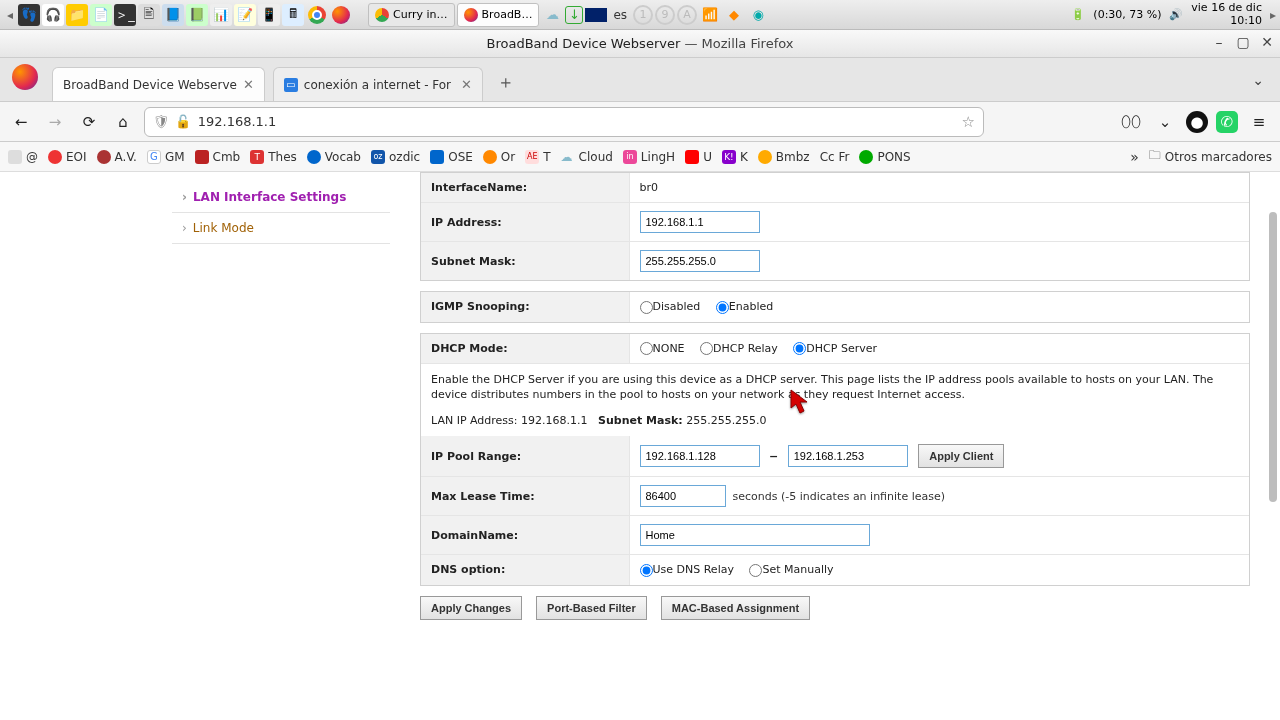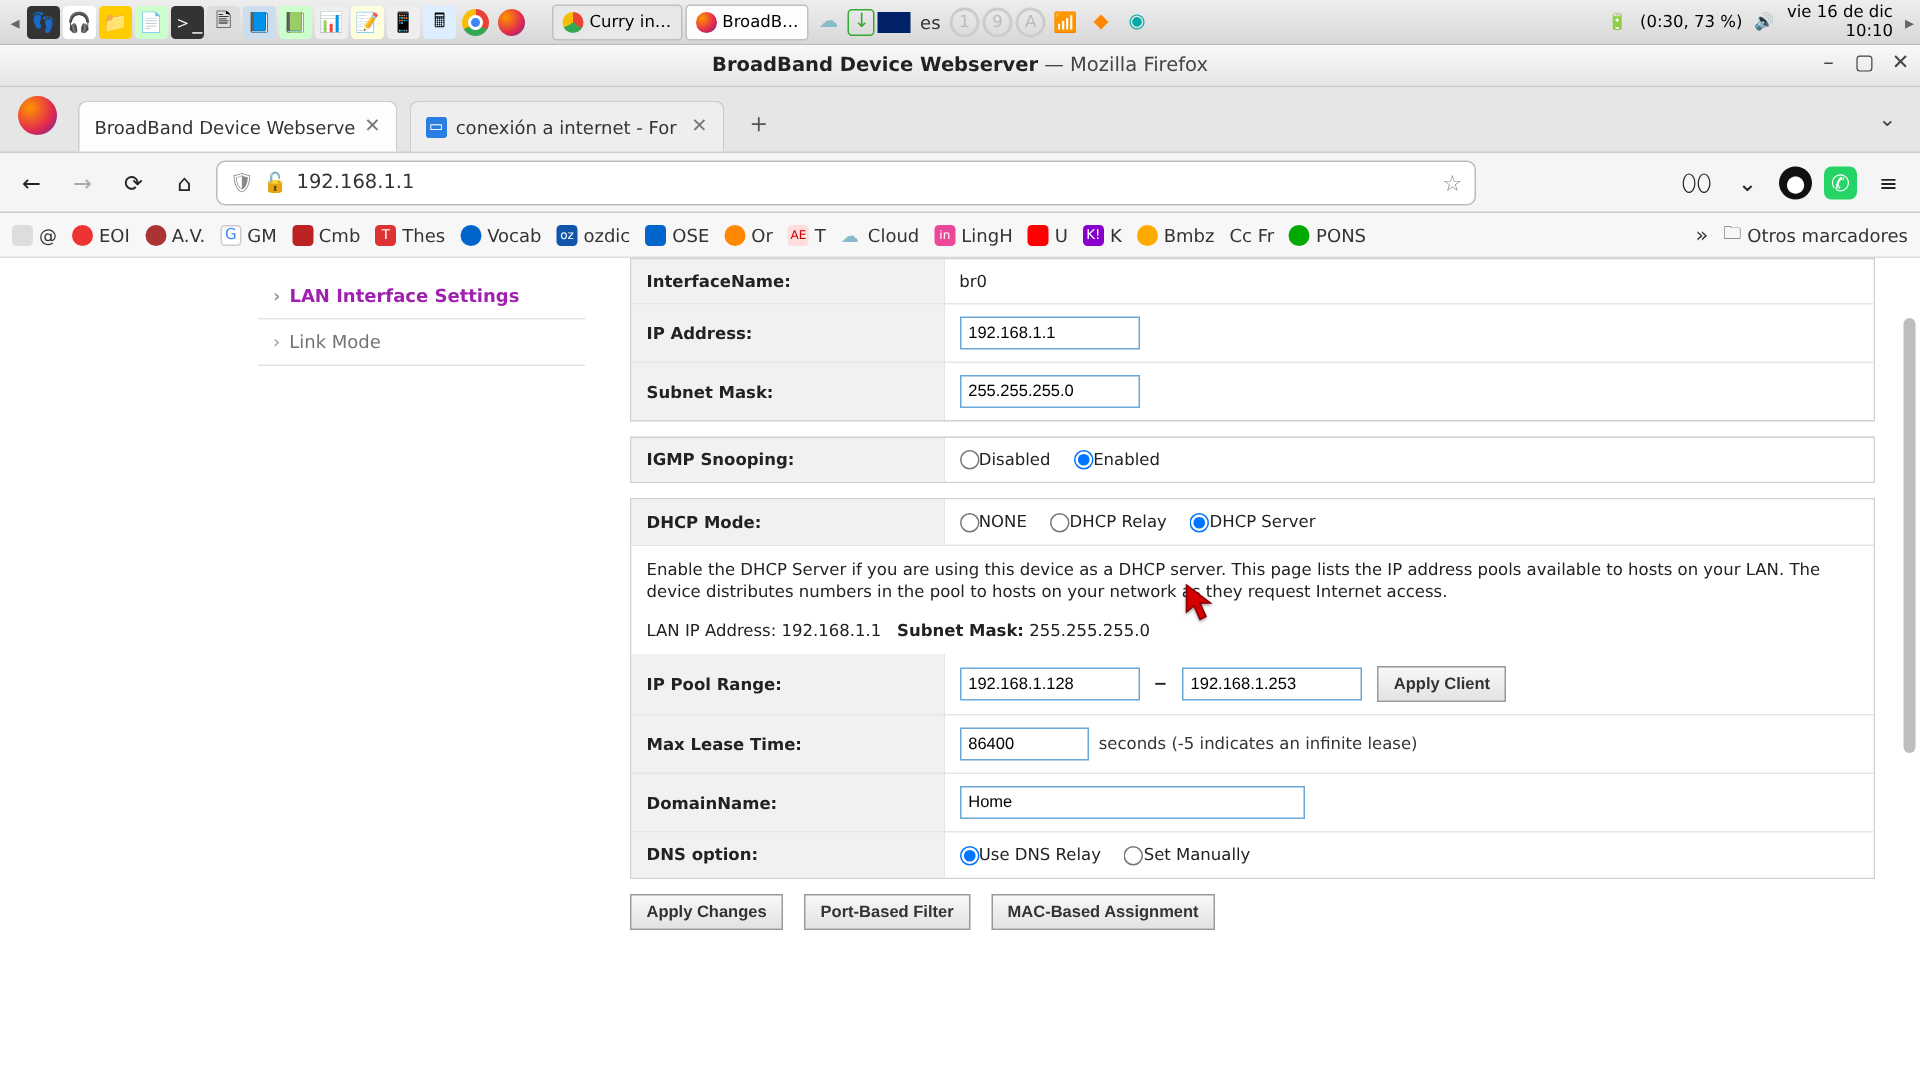--- a/index.html
+++ b/index.html
@@ -13,21 +13,21 @@
 .tray-task { height:24px; padding:0 6px; background:#e8e8e8; border:1px solid #c0c0c0; border-radius:3px; display:flex; align-items:center; gap:4px; font-size:11px; max-width:110px; overflow:hidden; white-space:nowrap; text-overflow:ellipsis; }
 .tray-task.active { background:#fdfdfd; }
 .tray-right { margin-left:auto; display:flex; align-items:center; gap:8px; font-size:11px; }
 .flag-uk { width:22px; height:14px; background:
   linear-gradient(#012169,#012169); position:relative; display:inline-block;}
 .clock { text-align:right; line-height:1.1; }
 .num-circle { width:20px; height:20px; border:2px solid #ccc; border-radius:50%; display:inline-flex; align-items:center; justify-content:center; color:#bbb; font-size:11px; }
 
 
 .win-title { height:28px; background:linear-gradient(#f9f9f9,#e6e6e6); border-bottom:1px solid #ccc; display:flex; align-items:center; justify-content:center; position:relative; font-size:13px; color:#444; }
-.win-title b{ font-weight:bold; color:#222;}
+.win-title b{ font-weight:normal; color:#222;}
 .win-ctrls { position:absolute; right:6px; top:4px; display:flex; gap:10px; font-size:14px; color:#444;}
 .win-ctrl { width:14px; text-align:center; cursor:pointer; }
 
 
 .tabbar { height:44px; background:#e6e6e6; display:flex; align-items:flex-end; padding:0 6px; border-bottom:1px solid #ccc; gap:8px;}
 .ff-icon { width:26px; height:26px; margin:0 6px 6px 6px; border-radius:50%; background:radial-gradient(circle at 30% 30%,#ff9500,#e22850 60%,#5a2ca0); align-self:center;}
 .tab { height:34px; min-width:210px; background:#fdfdfd; border:1px solid #ccc; border-bottom:none; border-radius:6px 6px 0 0; display:flex; align-items:center; padding:0 10px; font-size:12px; gap:6px; color:#333; }
 .tab.inactive { background:#eee; }
 .tab .close { margin-left:auto; color:#777; font-size:13px; }
 .newtab { width:30px; height:30px; display:flex; align-items:center; justify-content:center; font-size:18px; color:#555; margin-bottom:4px;}
@@ -47,21 +47,21 @@
 .bm { display:flex; align-items:center; gap:4px; white-space:nowrap;}
 .bm .fav{ width:14px; height:14px; border-radius:3px; display:inline-block;}
 .bookmarks .more { margin-left:auto; display:flex; gap:10px; align-items:center;}
 
 
 .page { position:relative; height: calc(720px - 30px - 28px - 44px - 40px - 30px); background:#fff; overflow:hidden;}
 .page-inner { display:flex; }
 
 
 .leftnav { width:390px; padding:10px 0 10px 172px; }
-.nav-item { padding:8px 10px; border-bottom:1px solid #e3e3e3; font-size:12px; color:#737373; display:flex; align-items:center; gap:6px;}
+.nav-item { padding:8px 10px; border-bottom:1px solid #e3e3e3; font-size:12px; color:#a16207; display:flex; align-items:center; gap:6px;}
 .nav-item.active{ color:#a020b0; font-weight:bold;}
 .nav-arrow::before{ content:"›"; color:#999; font-size:12px;}
 
 
 .content { flex:1; padding:0 30px 20px 30px; }
 .panel { border:1px solid #d0d0d0; margin-bottom:10px; background:#fff;}
 .panel table { width:100%; border-collapse:collapse; }
 .panel td { padding:8px 10px; font-size:11px; color:#222; }
 .panel td.label { width:208px; background:#f1f1f1; border-right:1px solid #e5e5e5; border-bottom:1px solid #e5e5e5; font-weight:bold;}
 .panel td.value { background:#fff; border-bottom:1px solid #e5e5e5;}

